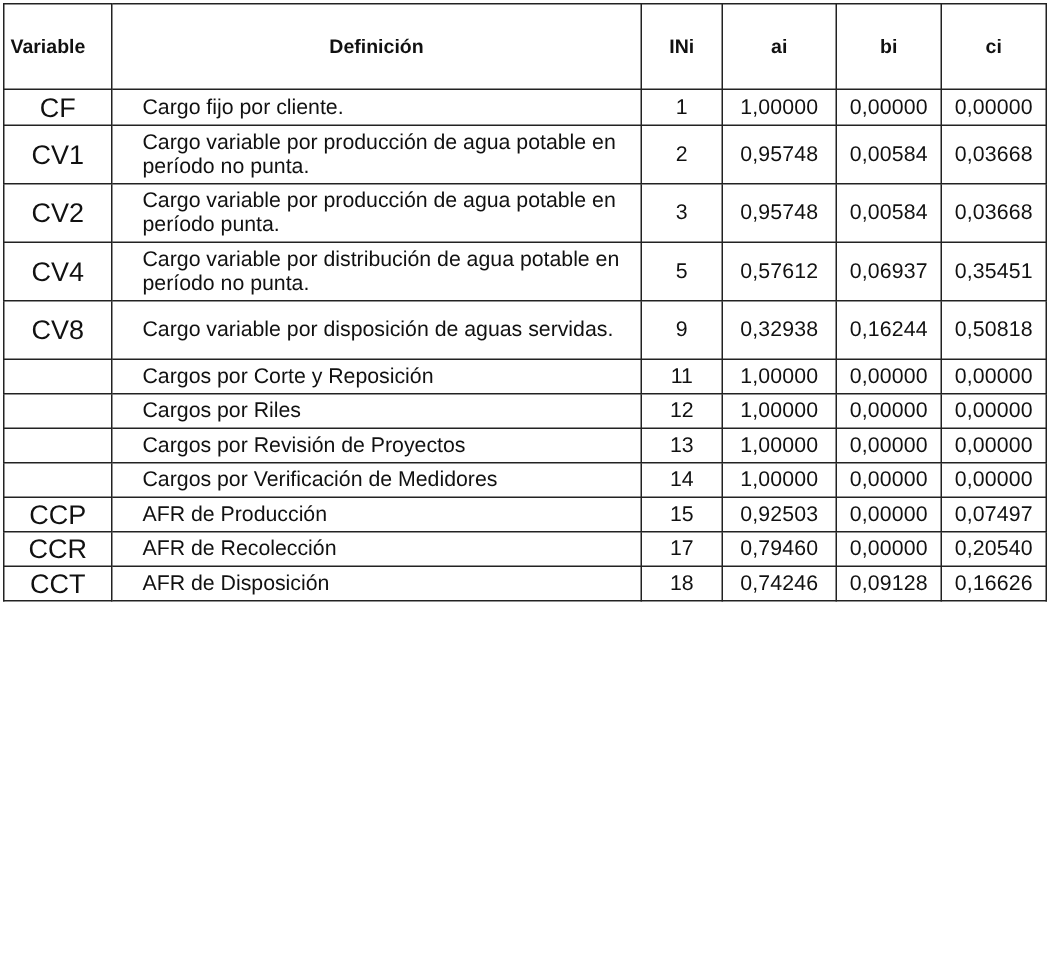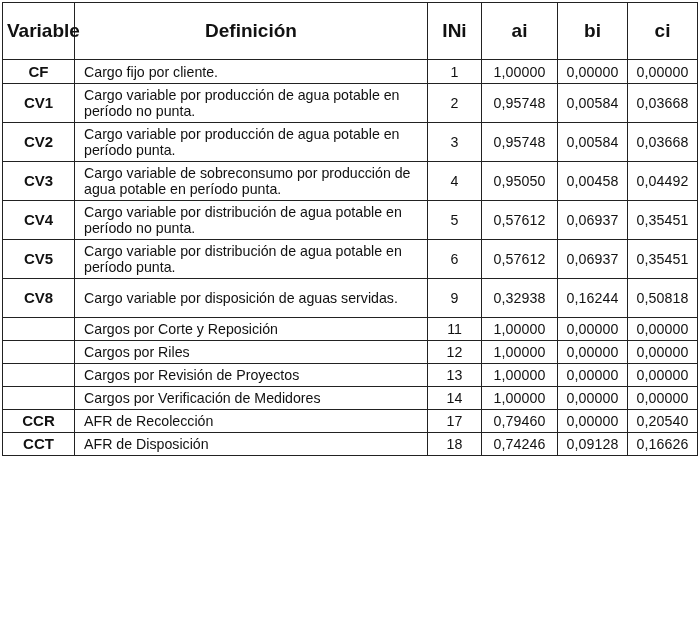--- a/index.html
+++ b/index.html
@@ -10,24 +10,24 @@
     table-layout: fixed;
     width: 695px;
   }
   .tbl td, .tbl th {
     border: 1.4px solid #222;
     font-size: 14.2px;
     line-height: 16px;
     padding: 0 4px;
     vertical-align: middle;
   }
-  .tbl th { font-weight: bold; height: 56px; text-align: center; font-size: 19px; }
+  .tbl th { font-weight: bold; height: 56px; text-align: center; font-size: 13px; }
   .tbl th.var { text-align: left; padding-left: 4px; }
-  .tbl td.var { text-align: center; font-size: 15px; font-weight: bold; }
-  .tbl td.def { text-align: left; padding-left: 9px; }
+  .tbl td.var { text-align: center; font-size: 18px; }
+  .tbl td.def { text-align: left; padding-left: 20px; }
   .tbl td.ini { text-align: center; }
   .tbl td.num { text-align: center; padding: 0 2px; letter-spacing: 0.1px; }
   .tbl tr.r1 td { height: 23px; }
   .tbl tr.r2 td { height: 38px; }
   .tbl tr.rs td { height: 22px; }
 </style>
 </head>
 <body>
 
 <table class="tbl">
@@ -68,39 +68,23 @@
     </tr>
     <tr class="r2">
       <td class="var">CV2</td>
       <td class="def">Cargo variable por producción de agua potable en período punta.</td>
       <td class="ini">3</td>
       <td class="num">0,95748</td>
       <td class="num">0,00584</td>
       <td class="num">0,03668</td>
     </tr>
     <tr class="r2">
-      <td class="var">CV3</td>
-      <td class="def">Cargo variable de sobreconsumo por producción de agua potable en período punta.</td>
-      <td class="ini">4</td>
-      <td class="num">0,95050</td>
-      <td class="num">0,00458</td>
-      <td class="num">0,04492</td>
-    </tr>
-    <tr class="r2">
       <td class="var">CV4</td>
       <td class="def">Cargo variable por distribución de agua potable en período no punta.</td>
       <td class="ini">5</td>
-      <td class="num">0,57612</td>
-      <td class="num">0,06937</td>
-      <td class="num">0,35451</td>
-    </tr>
-    <tr class="r2">
-      <td class="var">CV5</td>
-      <td class="def">Cargo variable por distribución de agua potable en período punta.</td>
-      <td class="ini">6</td>
       <td class="num">0,57612</td>
       <td class="num">0,06937</td>
       <td class="num">0,35451</td>
     </tr>
     <tr class="r2">
       <td class="var">CV8</td>
       <td class="def">Cargo variable por disposición de aguas servidas.</td>
       <td class="ini">9</td>
       <td class="num">0,32938</td>
       <td class="num">0,16244</td>
@@ -132,20 +116,28 @@
     </tr>
     <tr class="rs">
       <td class="var"></td>
       <td class="def">Cargos por Verificación de Medidores</td>
       <td class="ini">14</td>
       <td class="num">1,00000</td>
       <td class="num">0,00000</td>
       <td class="num">0,00000</td>
     </tr>
     <tr class="rs">
+      <td class="var">CCP</td>
+      <td class="def">AFR de Producción</td>
+      <td class="ini">15</td>
+      <td class="num">0,92503</td>
+      <td class="num">0,00000</td>
+      <td class="num">0,07497</td>
+    </tr>
+    <tr class="rs">
       <td class="var">CCR</td>
       <td class="def">AFR de Recolección</td>
       <td class="ini">17</td>
       <td class="num">0,79460</td>
       <td class="num">0,00000</td>
       <td class="num">0,20540</td>
     </tr>
     <tr class="rs">
       <td class="var">CCT</td>
       <td class="def">AFR de Disposición</td>

